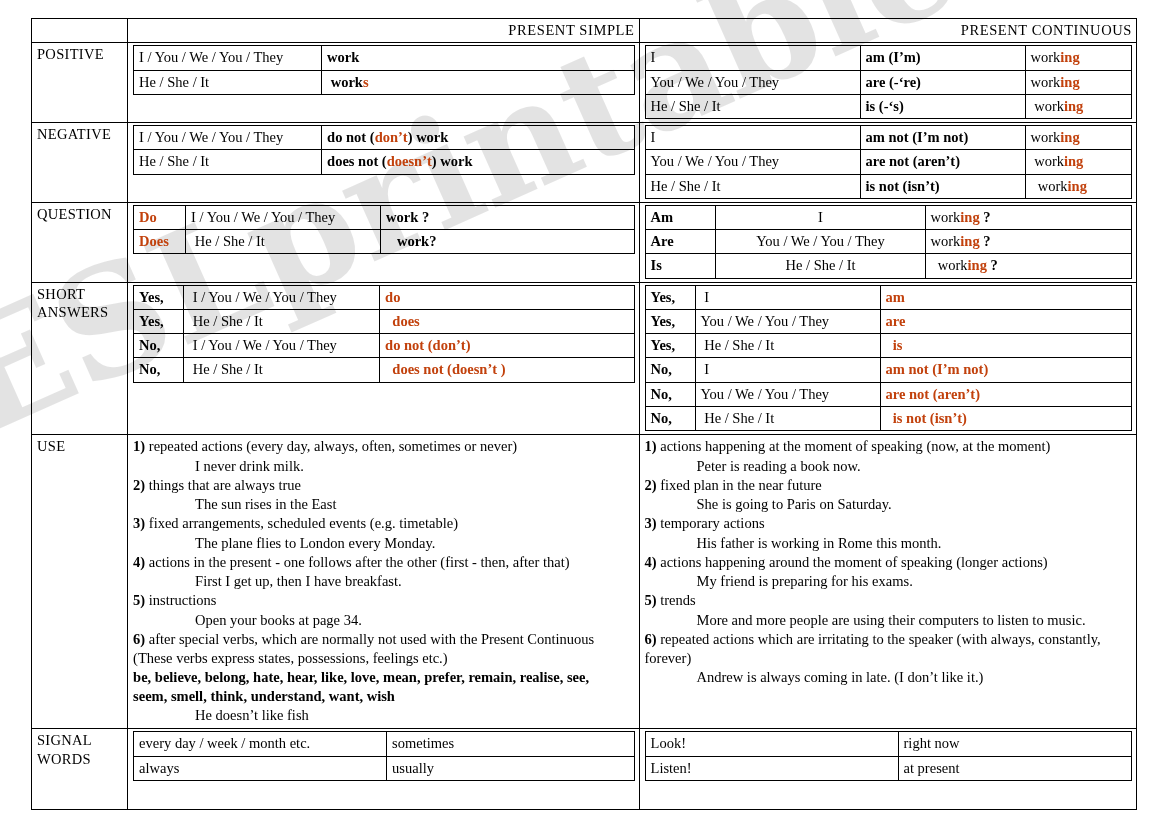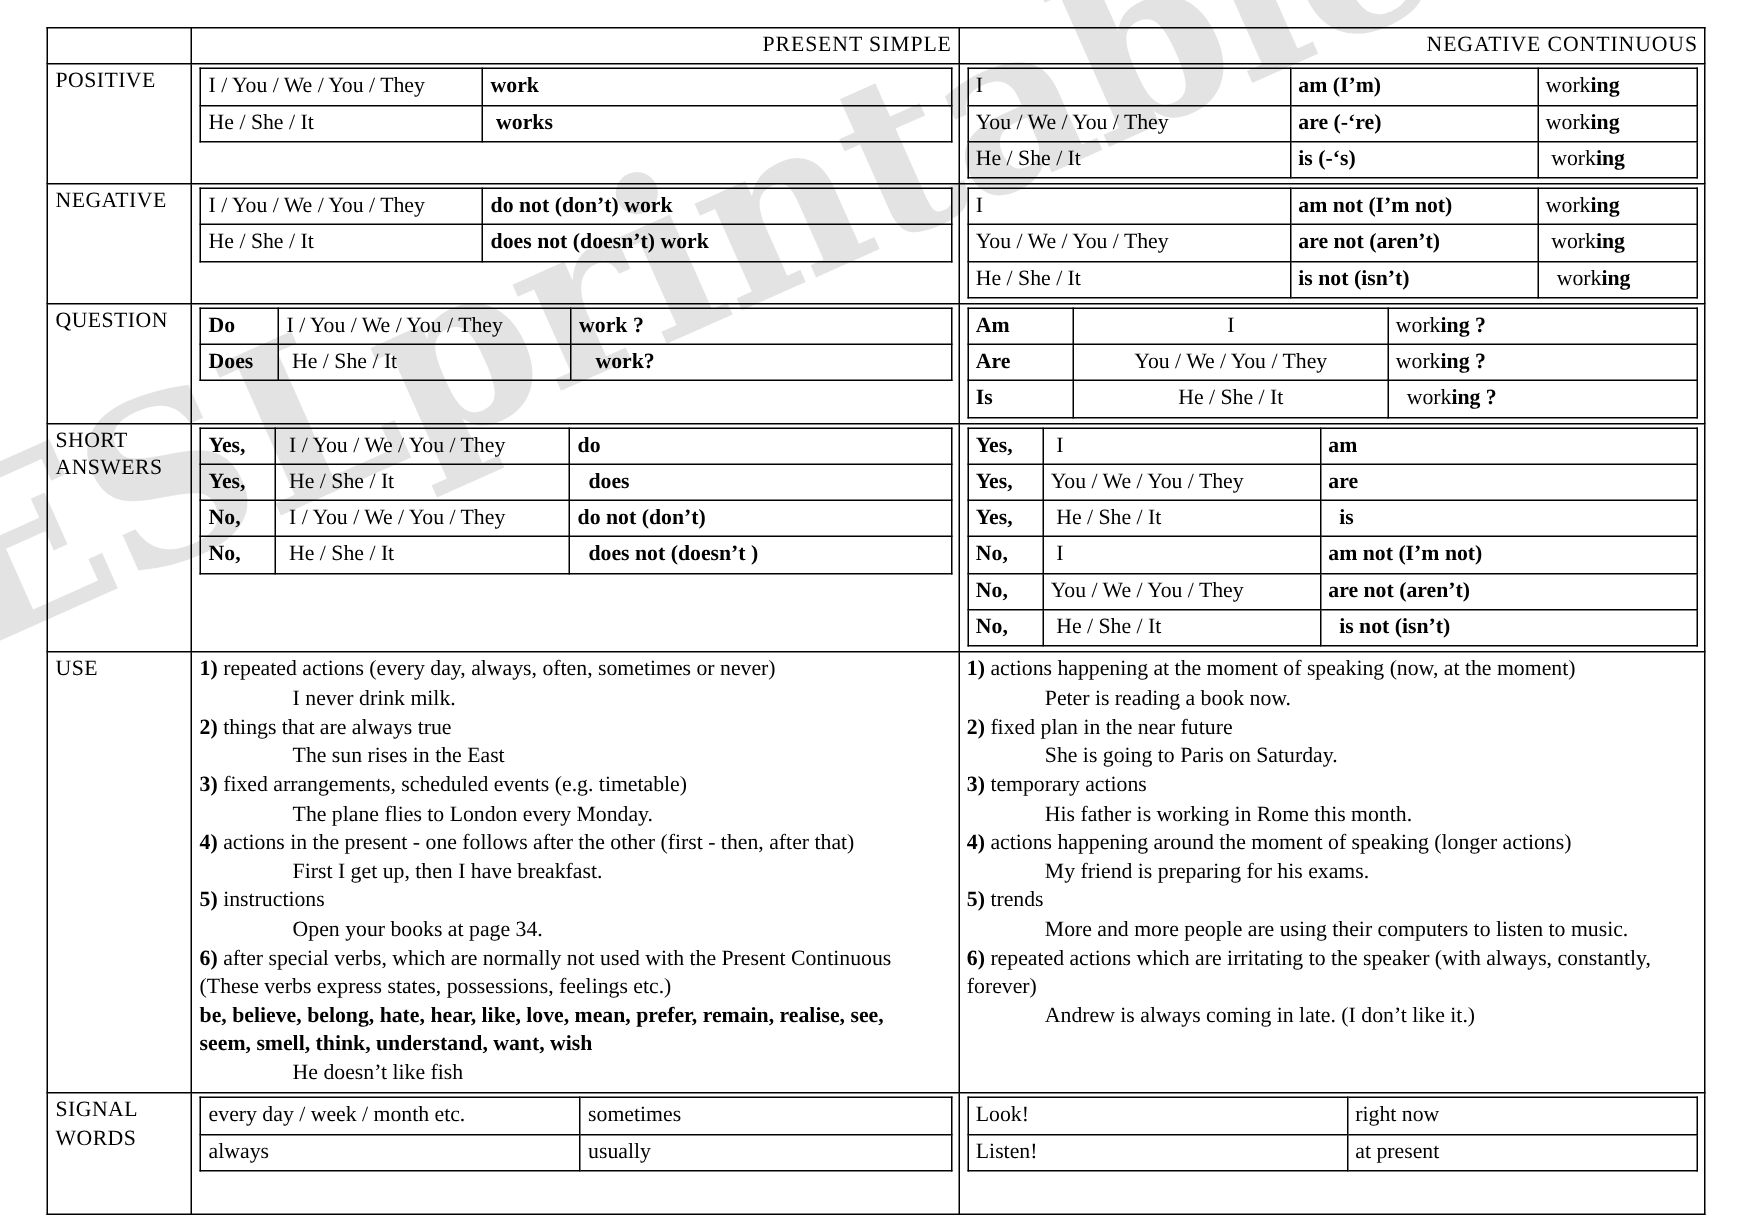--- a/index.html
+++ b/index.html
@@ -74,21 +74,21 @@
 
   
   .conj { width: 100%; border-collapse: collapse; }
   .conj td { border: none; padding: 0 0 1px 0; font-size: 14.5px; line-height: 1.3; vertical-align: top; }
   .ps-subj { width: 178px; }
   .ps-form { width: auto; }
   .pc-subj { width: 205px; }
   .pc-aux  { width: 155px; }
 
   b, .b { font-weight: bold; }
-  .red { color: #000000; }
+  .red { color: #c2410c; }
 
   .use-line { margin: 0 0 1px 0; }
   .use-ex { margin: 0 0 1px 0; padding-left: 62px; }
   .use-ex.narrow { padding-left: 52px; }
   .verbs { font-weight: bold; line-height: 1.3; }
 
   .sig { width: 100%; border-collapse: collapse; }
   .sig td { border: none; padding: 0 0 2px 0; font-size: 14.5px; }
   .sig-a { width: 243px; }
   .cell-pad-big { padding-bottom: 10px; }
@@ -103,21 +103,21 @@
   <colgroup>
     <col class="c-label">
         <col class="c-ps">
         <col class="c-pc">
   </colgroup>
 
   <tbody>
         <tr>
     <td>&nbsp;</td>
     <td class="hdr">PRESENT SIMPLE</td>
-    <td class="hdr">NEGATIVE CONTINUOUS</td>
+    <td class="hdr">PRESENT CONTINUOUS</td>
   </tr>
 
   <tr>
     <td class="rowlabel">POSITIVE</td>
     <td>
       <table class="conj">
         <tbody>
                 <tr>
           <td class="ps-subj">I / You / We / You / They</td>
           <td class="ps-form"><b>work</b></td>

